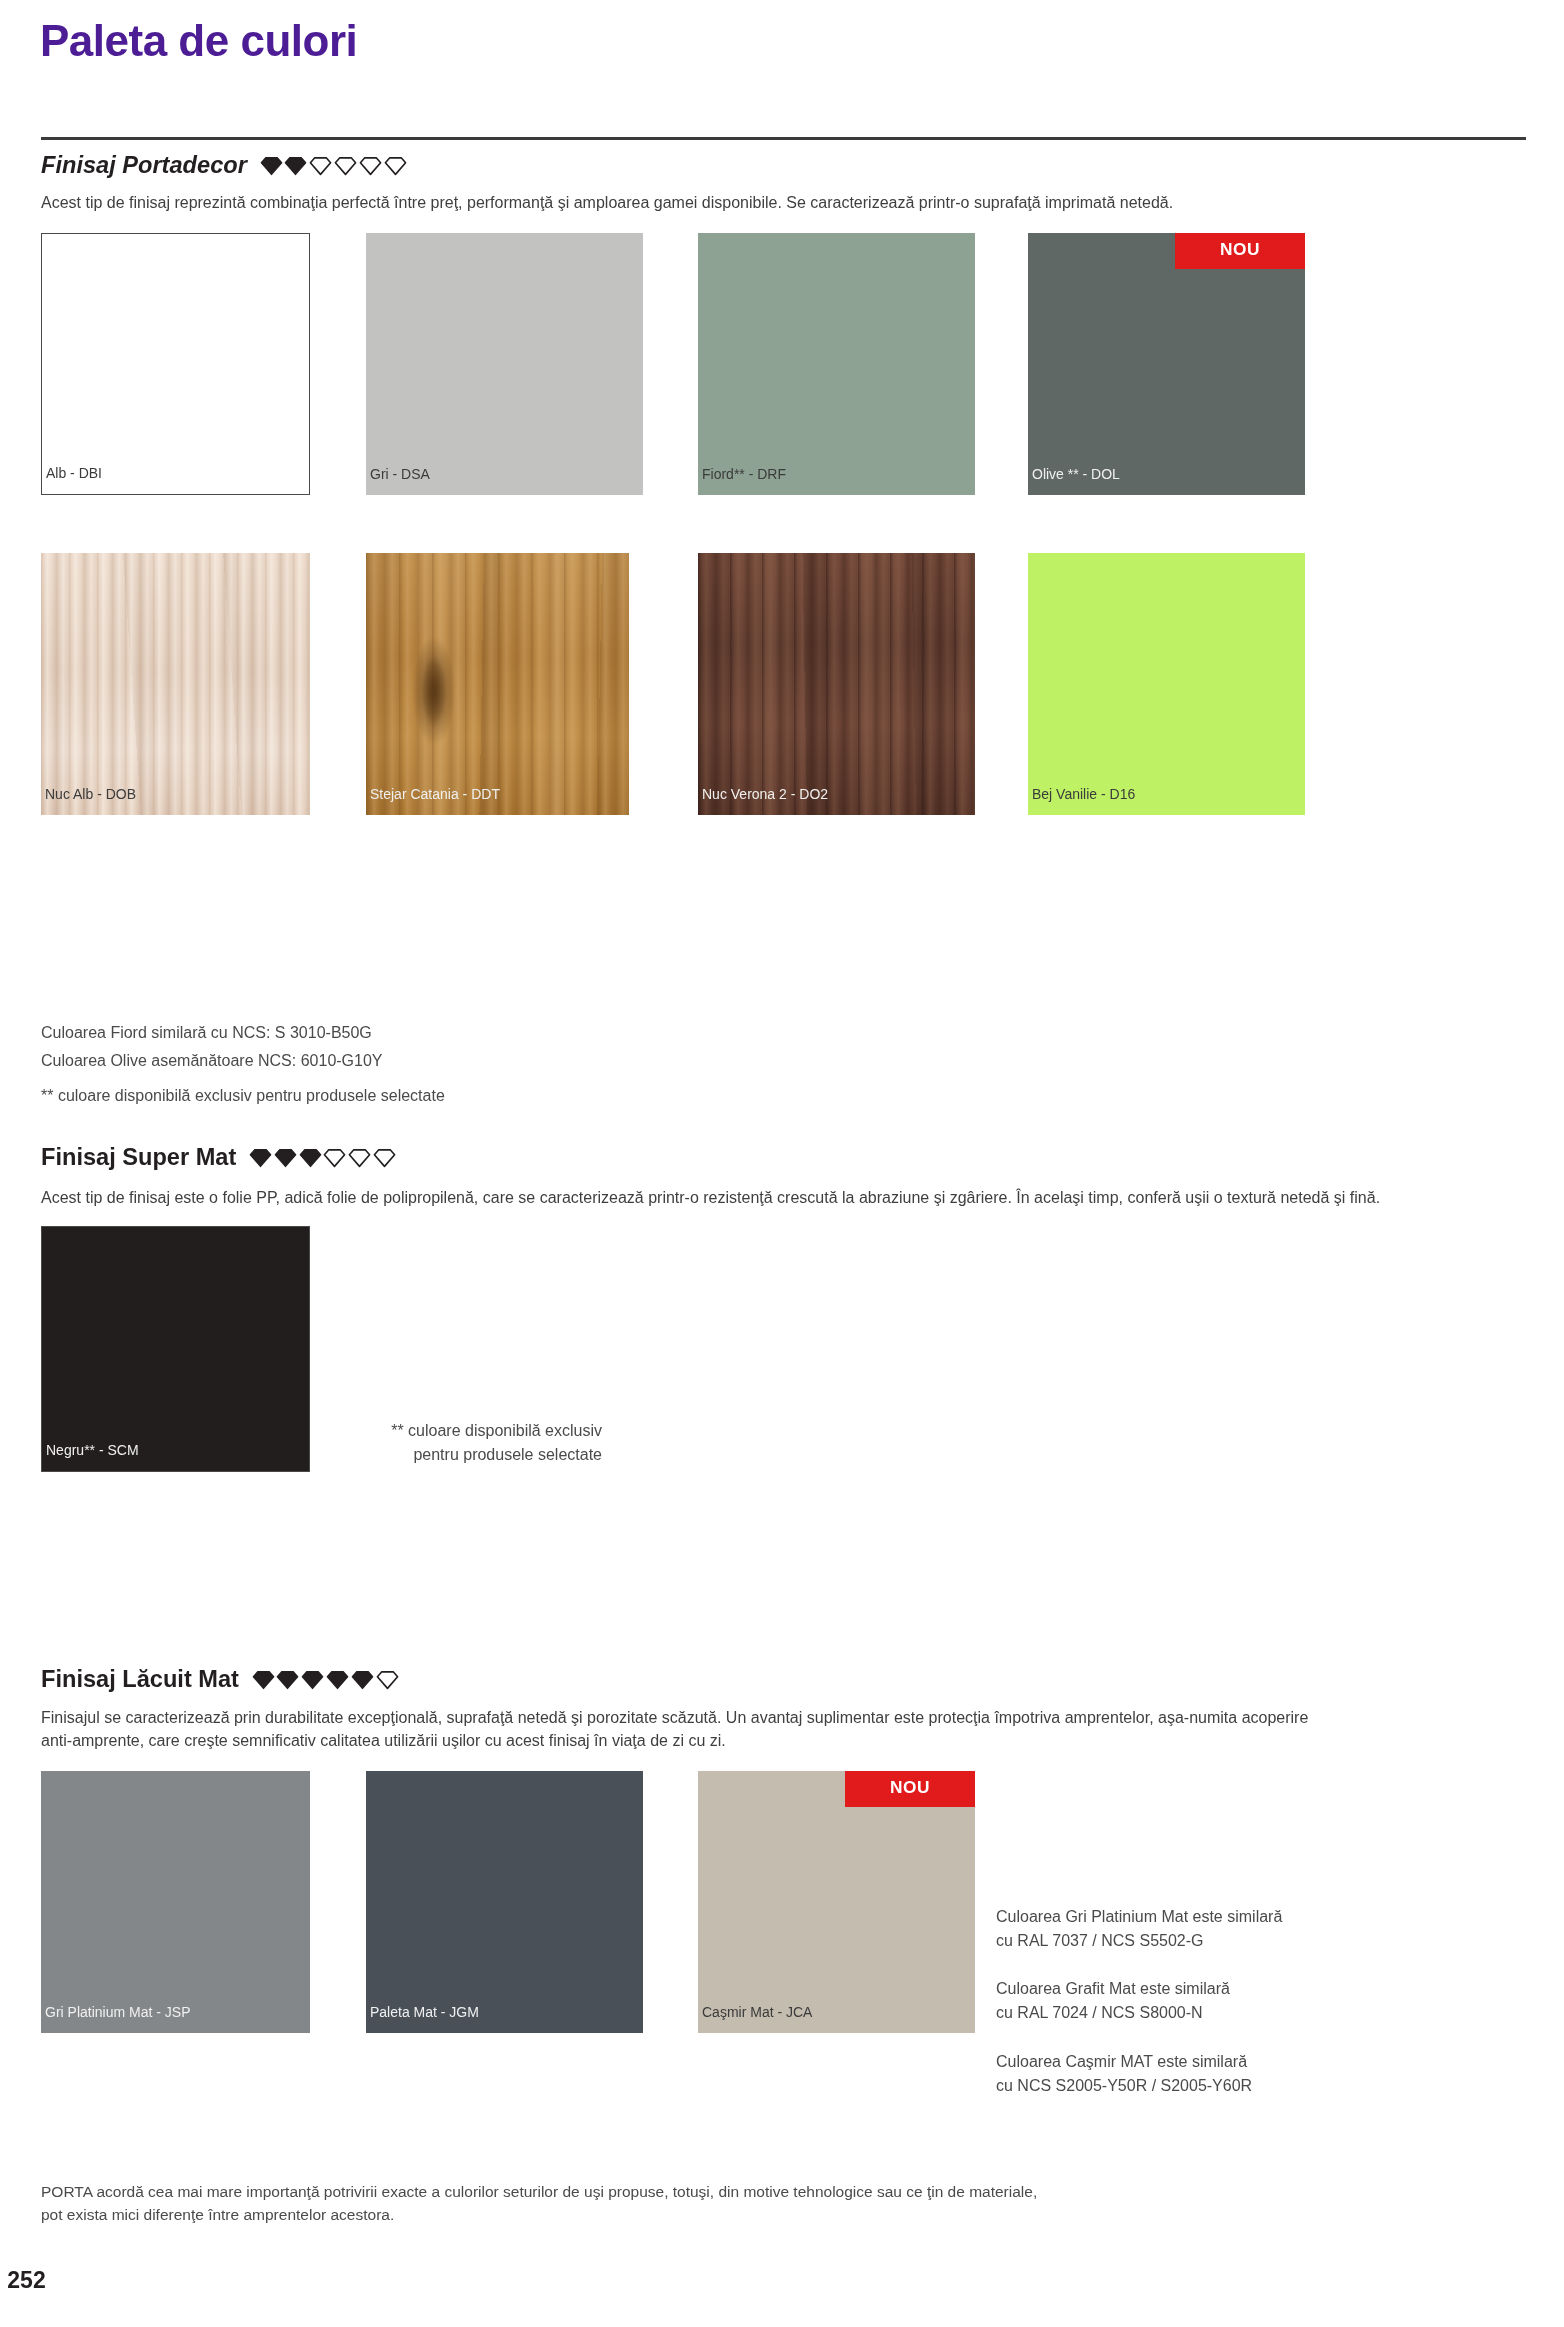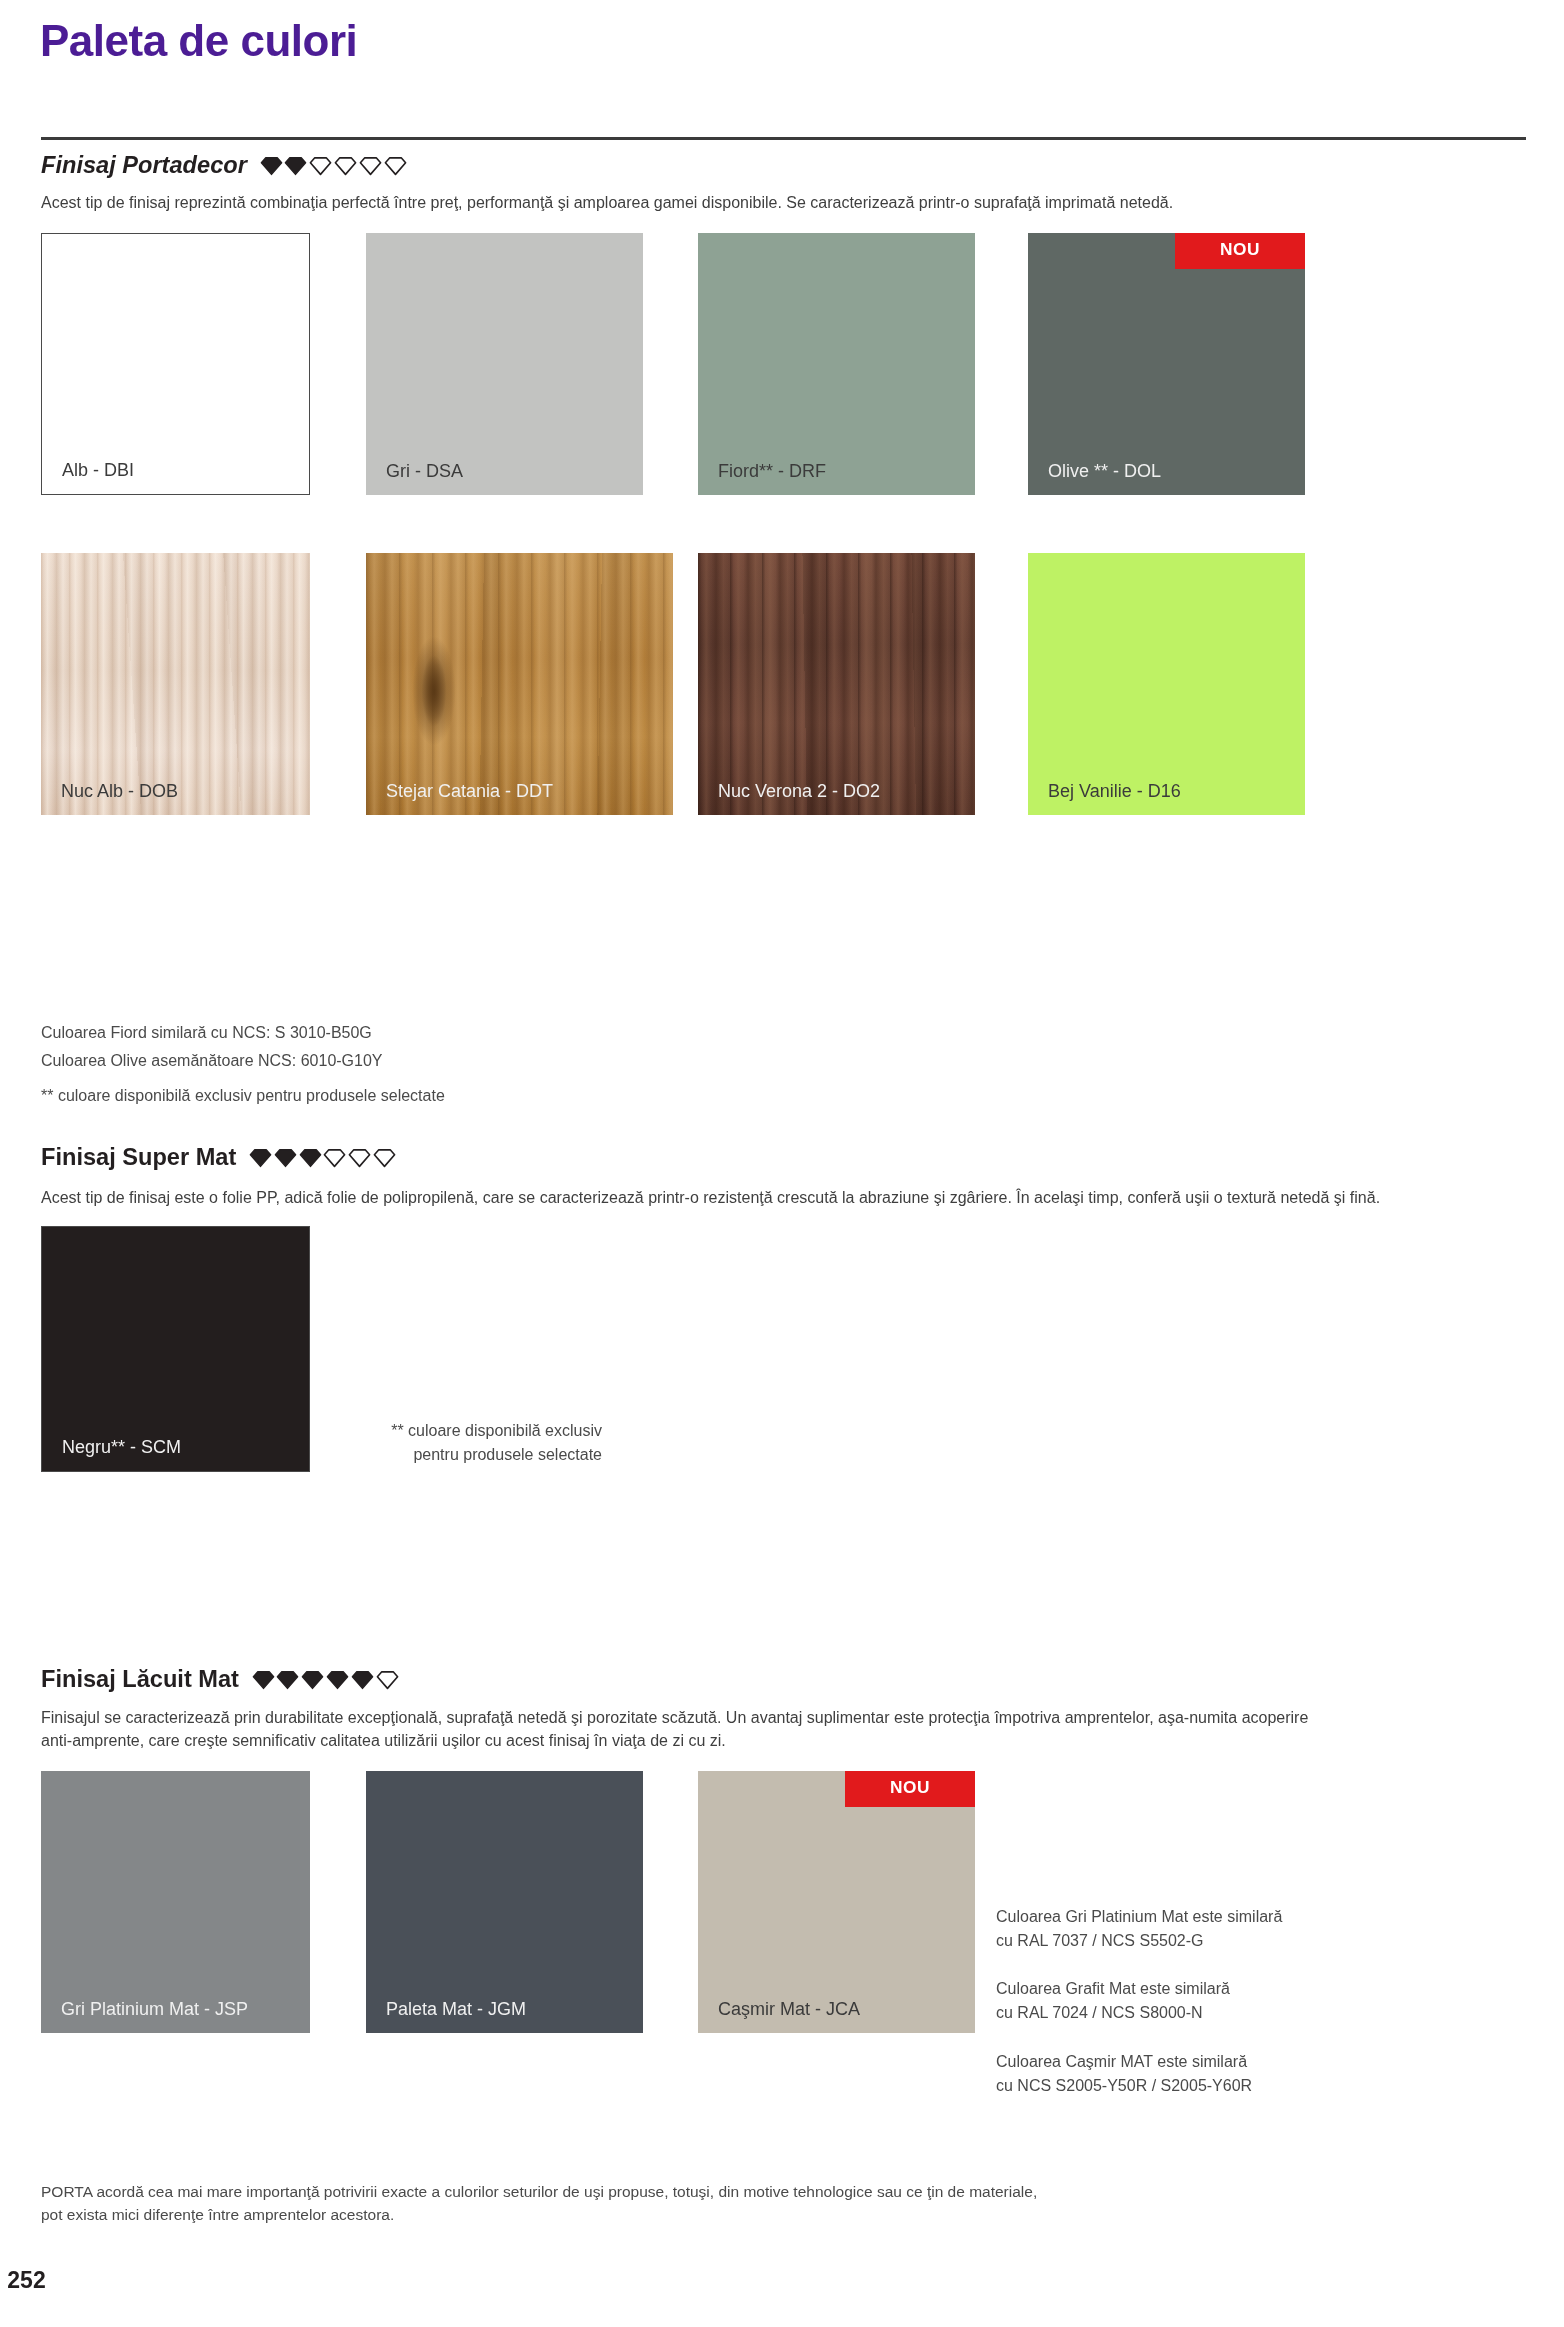--- a/index.html
+++ b/index.html
@@ -73,23 +73,23 @@
     color: #4a4a4a;
   }
 
   
   .swatch {
     position: absolute;
     overflow: hidden;
   }
   .swatch .label {
     position: absolute;
-    left: 20px;
+    left: 4px;
     bottom: 12.7px;
-    font-size: 18px;
+    font-size: 14px;
     color: #3b3b3b;
     white-space: nowrap;
   }
   .swatch .label.on-dark { color: #f0f0f0; }
   .swatch.bordered { border: 1.4px solid #4a4a4a; }
 
   .nou-badge {
     position: absolute;
     right: 0;
     top: 0;
@@ -185,21 +185,21 @@
           rgba(255,248,240,0.45) 6.4px, rgba(183,148,120,0.00) 11.8px,
           rgba(166,130,101,0.22) 15.5px, rgba(255,250,244,0.30) 22px,
           rgba(183,148,120,0.10) 28px),
         repeating-linear-gradient(86deg,
           rgba(150,112,84,0.10) 0px, rgba(150,112,84,0.0) 36px,
           rgba(232,213,196,0.5) 64px, rgba(150,112,84,0.0) 100px),
         linear-gradient(180deg,#eddcce 0%, #e2cebd 45%, #ecdcd0 75%, #e0cab8 100%);"></div>
     <div class="label" style="z-index:3">Nuc Alb - DOB</div>
   </div>
 
-  <div class="swatch" style="left:366px;top:553px;width:307px;height:262px;background:#1d4ed8;">
+  <div class="swatch" style="left:366px;top:553px;width:263px;height:262px;background:#1d4ed8;">
     <div class="wood" style="
       background:
         radial-gradient(ellipse 31px 78px at 68px 138px, rgba(92,58,22,0.75) 0%, rgba(92,58,22,0.45) 34%, rgba(92,58,22,0.0) 70%),
         radial-gradient(ellipse 14.5px 42px at 68px 138px, rgba(70,42,14,0.85) 0%, rgba(70,42,14,0.0) 85%),
         repeating-linear-gradient(90deg,
           rgba(110,72,30,0.32) 0px, rgba(110,72,30,0.00) 3.6px,
           rgba(222,180,120,0.35) 8.2px, rgba(110,72,30,0.00) 14.5px,
           rgba(132,88,38,0.25) 19px, rgba(226,188,132,0.25) 26px,
           rgba(110,72,30,0.08) 33px),
         repeating-linear-gradient(91deg,

